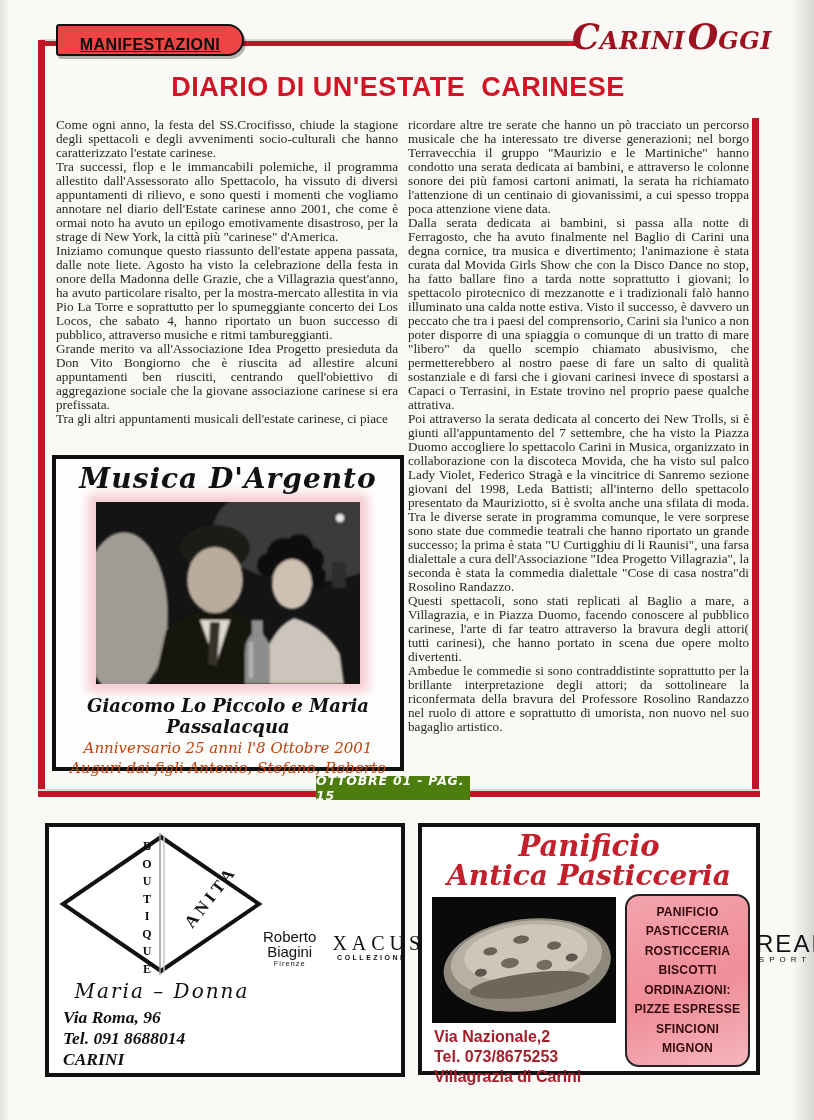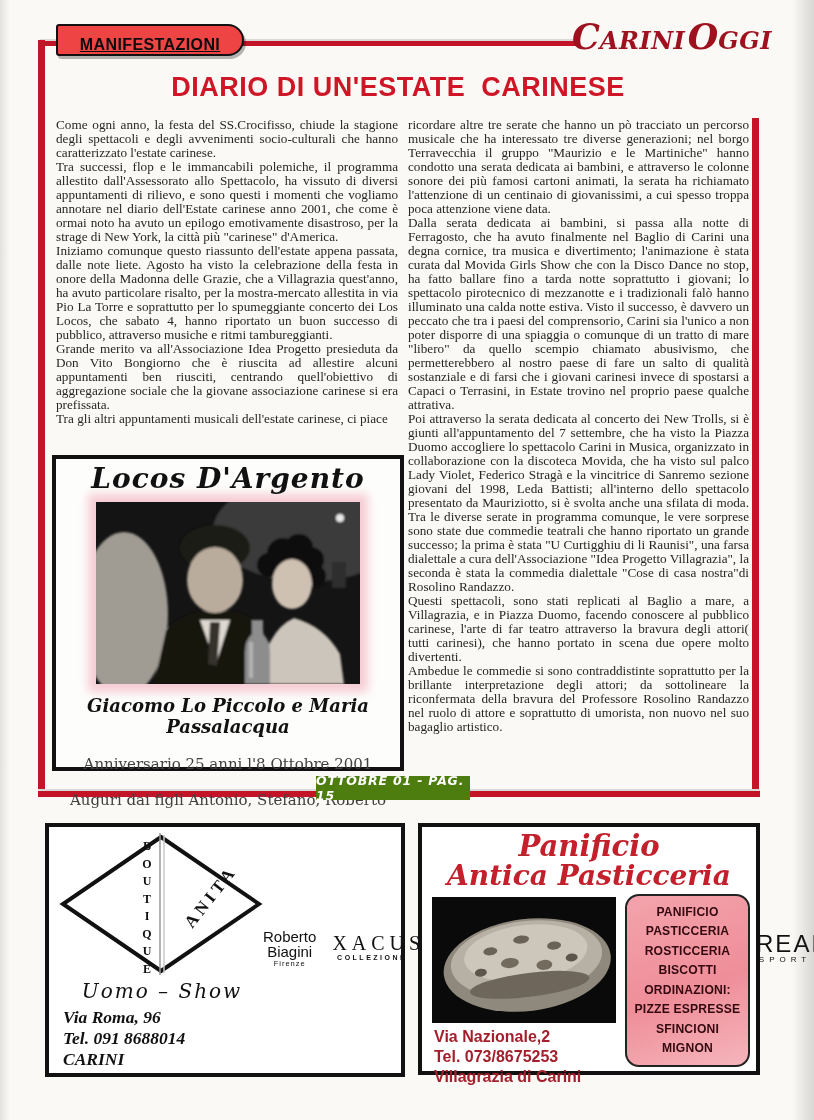--- a/index.html
+++ b/index.html
@@ -38,21 +38,21 @@
   .col p{margin:0;text-align:justify;font-size:13.2px;line-height:14px;color:#262626;}
 
   
   .nozze{position:absolute;left:52px;top:455px;width:344px;height:308px;border:4px solid #111;
         background:#fdfdfc;text-align:center;z-index:2;}
   .nozze-heading{margin-top:3px;font-family:"DejaVu Serif",serif;font-style:italic;font-weight:bold;
         font-size:28px;letter-spacing:1px;color:#111;}
   .photo-wrap{margin:7px auto 0;width:264px;height:182px;background:#111;box-shadow:0 0 9px 8px #f6ccd4;}
   .photo-wrap svg{display:block;}
   .cap1{margin-top:11px;font-family:"DejaVu Serif",serif;font-style:italic;font-weight:bold;font-size:18px;color:#111;}
-  .cap2,.cap3{font-family:"DejaVu Serif",serif;font-size:15px;margin-top:18px;color:#404040;}
+  .cap2,.cap3{font-family:"DejaVu Serif",serif;font-style:italic;font-size:15px;margin-top:2px;color:#c2410c;}
 
   
   .page-badge{position:absolute;left:316px;top:776px;width:154px;height:24px;background:#4d7c0f;color:#fff;
         display:flex;align-items:center;justify-content:center;z-index:4;
         font-family:"DejaVu Sans",sans-serif;font-style:italic;font-weight:bold;font-size:12.5px;letter-spacing:.8px;}
 
   
   .adbox{position:absolute;top:823px;border:4px solid #111;background:#fff;}
 
   
@@ -135,21 +135,21 @@
   </div>
   <div class="col col-right">
     <p>ricordare altre tre serate che hanno un pò tracciato un percorso musicale che ha interessato tre diverse generazioni; nel borgo Terravecchia il gruppo "Maurizio e le Martiniche" hanno condotto una serata dedicata ai bambini, e attraverso le colonne sonore dei più famosi cartoni animati, la serata ha richiamato l'attenzione di un centinaio di giovanissimi, a cui spesso troppa poca attenzione viene data.</p>
     <p>Dalla serata dedicata ai bambini, si passa alla notte di Ferragosto, che ha avuto finalmente nel Baglio di Carini una degna cornice, tra musica e divertimento; l'animazione è stata curata dal Movida Girls Show che con la Disco Dance no stop, ha fatto ballare fino a tarda notte soprattutto i giovani; lo spettacolo pirotecnico di mezzanotte e i tradizionali falò hanno illuminato una calda notte estiva. Visto il successo, è davvero un peccato che tra i paesi del comprensorio, Carini sia l'unico a non poter disporre di una spiaggia o comunque di un tratto di mare "libero" da quello scempio chiamato abusivismo, che permetterebbero al nostro paese di fare un salto di qualità sostanziale e di farsi che i giovani carinesi invece di spostarsi a Capaci o Terrasini, in Estate trovino nel proprio paese qualche attrativa.</p>
     <p>Poi attraverso la serata dedicata al concerto dei New Trolls, si è giunti all'appuntamento del 7 settembre, che ha visto la Piazza Duomo accogliere lo spettacolo Carini in Musica, organizzato in collaborazione con la discoteca Movida, che ha visto sul palco Lady Violet, Federico Stragà e la vincitrice di Sanremo sezione giovani del 1998, Leda Battisti; all'interno dello spettacolo presentato da Mauriziotto, si è svolta anche una sfilata di moda. Tra le diverse serate in programma comunque, le vere sorprese sono state due commedie teatrali che hanno riportato un grande successo; la prima è stata "U Curtigghiu di li Raunisi", una farsa dialettale a cura dell'Associazione "Idea Progetto Villagrazia", la seconda è stata la commedia dialettale "Cose di casa nostra"di Rosolino Randazzo.</p>
     <p>Questi spettacoli, sono stati replicati al Baglio a mare, a Villagrazia, e in Piazza Duomo, facendo conoscere al pubblico carinese, l'arte di far teatro attraverso la bravura degli attori( tutti carinesi), che hanno portato in scena due opere molto divertenti.</p>
     <p>Ambedue le commedie si sono contraddistinte soprattutto per la brillante interpretazione degli attori; da sottolineare la riconfermata della bravura del Professore Rosolino Randazzo nel ruolo di attore e soprattutto di umorista, non nuovo nel suo bagaglio artistico.</p>
   </div>
 
   <div class="nozze">
-    <div class="nozze-heading">Locos D'Argento</div>
+    <div class="nozze-heading">Musica D'Argento</div>
     <div class="photo-wrap">
       <svg width="264" height="182" viewBox="0 0 264 182">
         <defs>
             <filter id="soft">
               <feGaussianBlur stdDeviation="1.1"></feGaussianBlur>
             </filter>
           </defs>
         <rect width="264" height="182" fill="#141414"></rect>
         <g filter="url(#soft)">
           <ellipse cx="212" cy="28" rx="95" ry="52" fill="#3a3a3a"></ellipse>
@@ -183,21 +183,21 @@
   <div class="adbox ad-left">
     <div class="diamond-wrap">
       <svg width="212" height="150" viewBox="0 0 212 150">
         <polygon points="106,8 204,75 106,142 8,75" fill="#fff" stroke="#111" stroke-width="4"></polygon>
         <line x1="105" y1="4" x2="105" y2="146" stroke="#9a9a9a" stroke-width="1.5"></line>
         <line x1="109" y1="6" x2="109" y2="144" stroke="#c9c9c9" stroke-width="1.5"></line>
       </svg>
       <div class="boutique-vert">BOUTIQUE</div>
       <div class="anita">ANITA</div>
     </div>
-    <div class="tagline">Uomo – Show</div>
+    <div class="tagline">Maria – Donna</div>
     <div class="bout-address">
       <div>Via Roma, 96</div>
       <div>Tel. 091 8688014</div>
       <div>CARINI</div>
     </div>
     <div class="brands">
       <div>
         <div class="b-biagini">Roberto Biagini</div>
         <div class="b-sub">Firenze</div>
       </div>

